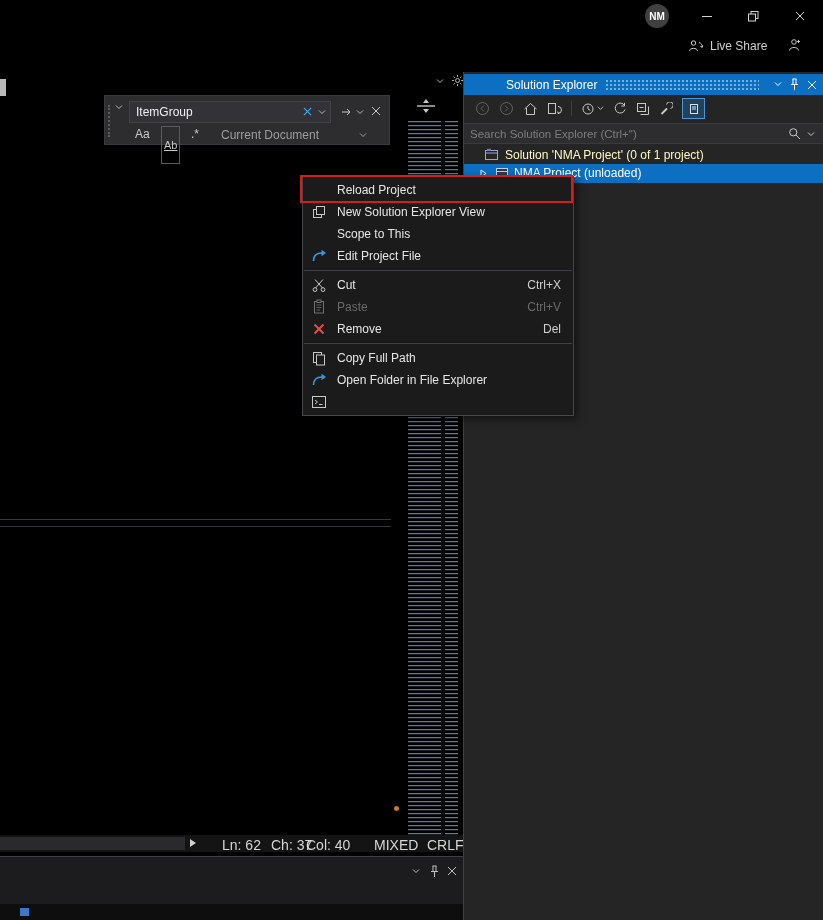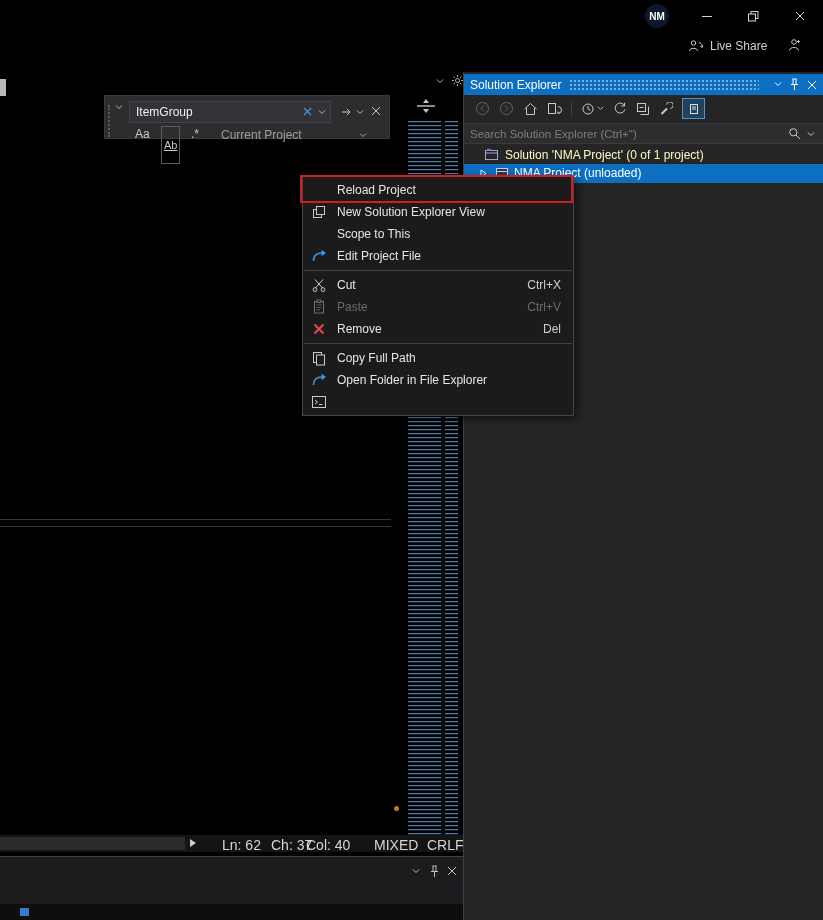--- a/index.html
+++ b/index.html
@@ -4,32 +4,32 @@
 <style>
   * { margin:0; padding:0; box-sizing:border-box; }
   html,body { background:#000; }
   body { width:823px; height:920px; position:relative; overflow:hidden;
          font-family:"Liberation Sans", sans-serif; color:#d0d0d0; font-size:12px; }
   .abs { position:absolute; }
   svg { display:block; }
 
   
   .avatar { left:645px; top:4px; width:24px; height:24px; border-radius:50%;
-            background:#0f172a; color:#fff; font-size:10px; font-weight:bold;
+            background:#404040; color:#fff; font-size:10px; font-weight:bold;
             display:flex; align-items:center; justify-content:center; }
   .win-btn { top:0; width:46px; height:32px; display:flex; align-items:center;
              justify-content:center; color:#d4d4d4; }
   .min-glyph { width:10px; height:1px; background:#d4d4d4; }
   .live-share { left:688px; top:36px; height:20px; display:flex; align-items:center;
                 gap:6px; color:#cfcfcf; }
   .feedback { left:787px; top:38px; color:#c8c8c8; }
 
   
   .left-block { left:0; top:79px; width:6px; height:17px; background:#b9b9b9; }
-  .findbar { left:104px; top:95px; width:286px; height:44px; background:#2d2d30;
+  .findbar { left:104px; top:95px; width:286px; height:50px; background:#2d2d30;
              border:1px solid #3a3a3e; }
   .findbar .grip { position:absolute; left:3px; top:9px; height:32px; width:0;
                    border-left:2px dotted #5b5b60; }
   .find-input { position:absolute; left:24px; top:5px; width:202px; height:22px;
                 background:#333337; border:1px solid #434346; color:#f0f0f0;
                 font-family:"Liberation Sans",sans-serif; font-size:12px;
                 padding:0 36px 0 6px; outline:none; }
   .fb-icon { position:absolute; color:#c8c8c8; }
   .fb-row2 { position:absolute; left:0; top:30px; width:286px; height:20px; }
   .opt { position:absolute; top:1px; color:#c8c8c8; font-size:12px; }
@@ -59,21 +59,21 @@
   .bp-icon { position:absolute; color:#c0c0c0; }
   .bp-strip { position:absolute; left:0; top:47px; width:463px; height:17px; background:#0e0e0e; }
   .bp-marker { position:absolute; left:20px; top:51px; width:9px; height:8px; background:#3a78c8; }
 
   
   .v-divider { left:463px; top:72px; width:1px; height:848px; background:#3f3f46; }
   .sol-panel { left:464px; top:72px; width:359px; height:848px; background:#252526; }
   .sol-header { position:absolute; left:0; top:2px; width:359px; height:21px;
                 background:#0c6fc2; display:flex; align-items:center; padding:0 6px;
                 color:#fff; }
-  .sol-title { white-space:nowrap; }
+  .sol-title { white-space:nowrap;margin-left:36px; }
   .sol-grip { flex:1; height:11px; margin:0 8px;
               background-image:radial-gradient(rgba(255,255,255,.45) 1px, transparent 1.1px);
               background-size:4px 4px; }
   .sol-header .hic { margin-left:7px; color:#fff; }
   .sol-toolbar { position:absolute; left:0; top:23px; width:359px; height:27px;
                  display:flex; align-items:center; padding-left:11px; gap:9px;
                  color:#c8c8c8; }
   .tb-dim { color:#646464; }
   .tb-sep { width:1px; height:15px; background:#3f3f46; }
   .tb-boxed { width:23px; height:21px; border:1px solid #4f94d4; background:#24415c;
@@ -185,21 +185,21 @@
     </span>
     <span class="fb-icon" style="left:266px; top:10px">
       <svg width="10" height="10" viewBox="0 0 10 10">
           <path d="M1 1 L9 9 M9 1 L1 9" stroke="#c8c8c8" fill="none"></path>
         </svg>
     </span>
     <div class="fb-row2">
       <span class="opt" style="left:30px">Aa</span>
       <span class="opt opt-ww" style="left:56px">Ab</span>
       <span class="opt" style="left:86px">.*</span>
-      <span class="scope-label">Current Project</span>
+      <span class="scope-label">Current Document</span>
       <span class="fb-icon" style="left:254px; top:7px">
         <svg width="8" height="5" viewBox="0 0 8 5">
             <path d="M1 .5 L4 3.5 L7 .5" fill="none" stroke="#9d9d9d"></path>
           </svg>
       </span>
     </div>
   </div>
 
   <span class="abs" style="left:436px; top:79px">
     <svg width="8" height="5" viewBox="0 0 8 5">

